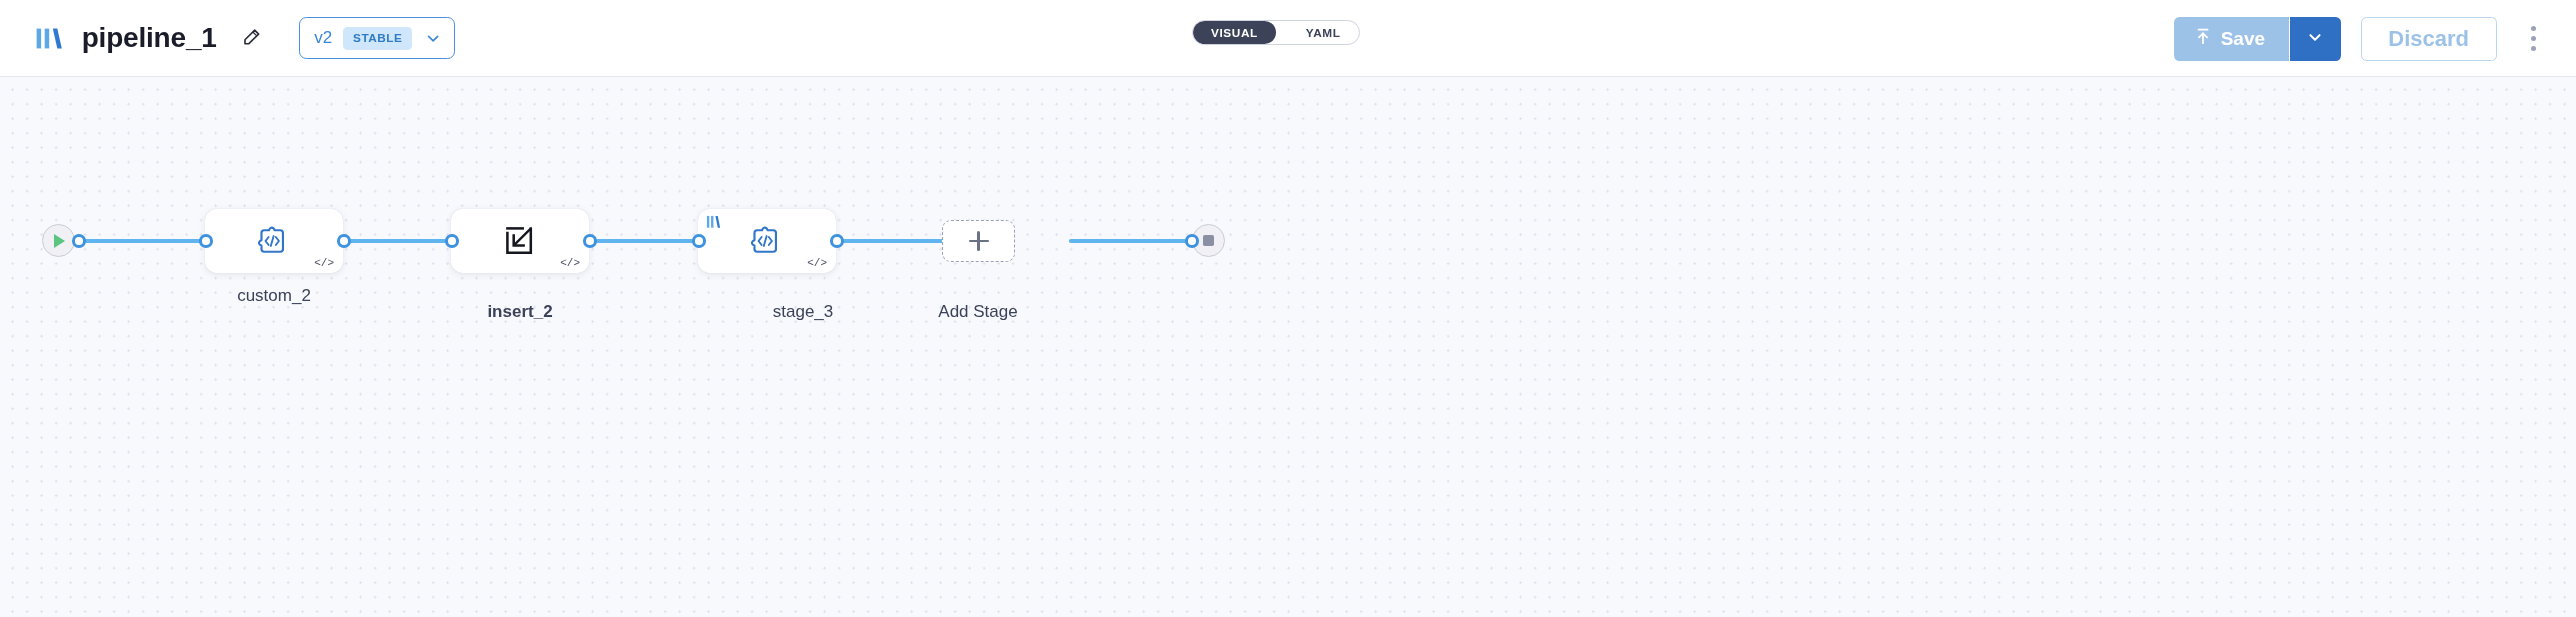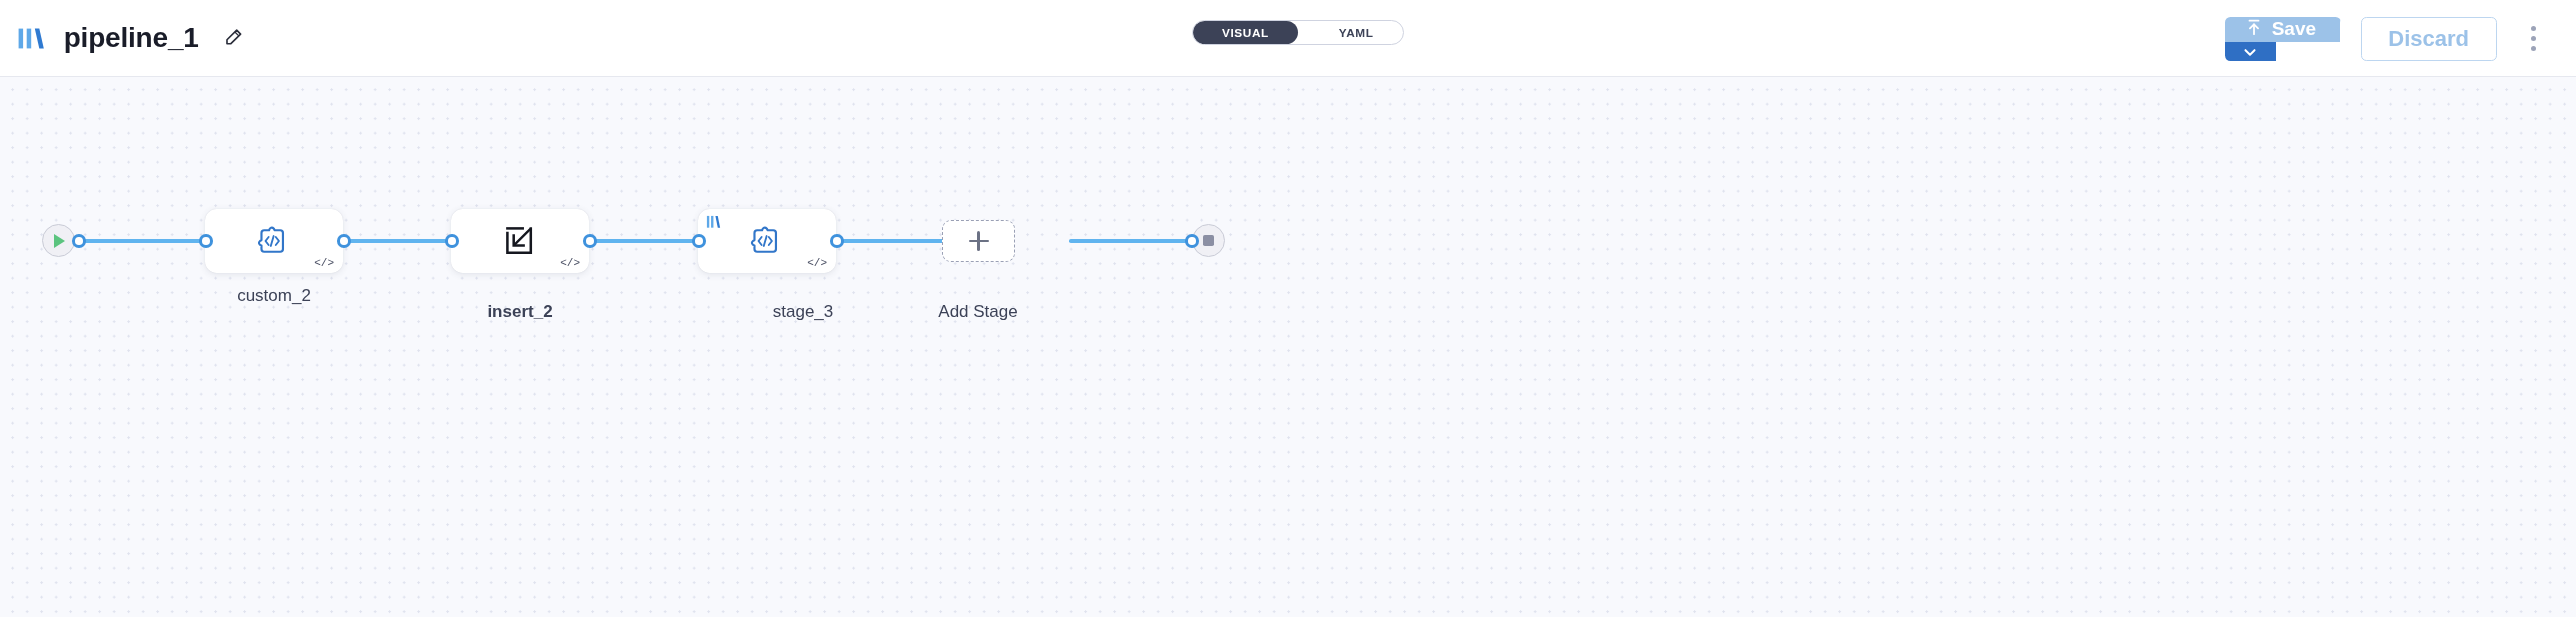--- a/index.html
+++ b/index.html
@@ -19,21 +19,21 @@
     height: 77px;
     background: #ffffff;
     border-bottom: 0.9px solid #e6e8ef;
     display: flex;
     align-items: center;
   }
 
   .header-left {
     display: flex;
     align-items: center;
-    padding-left: 15px;
+    padding-left: 33px;
     gap: 0;
   }
 
   .brand-logo {
     width: 36px;
     height: 31px;
     display: flex;
     align-items: center;
     justify-content: flex-start;
     margin-right: 12.7px;
@@ -104,21 +104,21 @@
     background: #ffffff;
     overflow: hidden;
   }
   .toggle-seg {
     display: flex;
     align-items: center;
     justify-content: center;
     font-size: 11.8px;
     font-weight: bold;
     letter-spacing: 0.6px;
-    padding: 0 29px;
+    padding: 0 18px;
     cursor: pointer;
     border-radius: 14.5px;
   }
   .toggle-seg.active { background: #3c4257; color: #ffffff; }
   .toggle-seg.inactive { background: transparent; color: #3c4257; margin-left: 12px; }
 
   
   .header-right {
     position: absolute;
     right: 25.4px;
@@ -127,21 +127,20 @@
     display: flex;
     align-items: center;
     gap: 20px;
   }
   .save-group {
     display: flex;
     align-items: stretch;
     height: 44px;
     border-radius: 5.4px;
     overflow: hidden;
-    flex-direction: column;
   }
   .save-main {
     background: #9cc2e8;
     color: #ffffff;
     font-size: 19px;
     font-weight: bold;
     display: flex;
     align-items: center;
     gap: 9px;
     padding: 0 23.6px 0 20px;
@@ -332,20 +331,29 @@
 
     <div class="page-title">pipeline_1</div>
 
     <div class="edit-pencil">
       <svg width="23.6" height="23.6" viewBox="0 0 26 26">
         <path d="M5.5 19.5 L5.5 15.2 L16.2 4.6 L20.5 8.9 L9.8 19.5 Z" fill="none" stroke="#2a2d3a" stroke-width="1.8" stroke-linejoin="round"></path>
         <line x1="14.2" y1="6.6" x2="18.5" y2="10.9" stroke="#2a2d3a" stroke-width="1.4"></line>
       </svg>
     </div>
 
+    <div class="version-select">
+      <span class="version-label">v2</span>
+      <span class="version-badge">STABLE</span>
+      <span class="version-chevron">
+        <svg width="16.3" height="16.3" viewBox="0 0 18 18">
+          <polyline points="4,7 9,12 14,7" fill="none" stroke="#3b86d8" stroke-width="1.8" stroke-linecap="round" stroke-linejoin="round"></polyline>
+        </svg>
+      </span>
+    </div>
   </div>
 
   <div class="view-toggle">
     <div class="toggle-seg active">VISUAL</div>
     <div class="toggle-seg inactive">YAML</div>
   </div>
 
   <div class="header-right">
 
     <div class="save-group">

